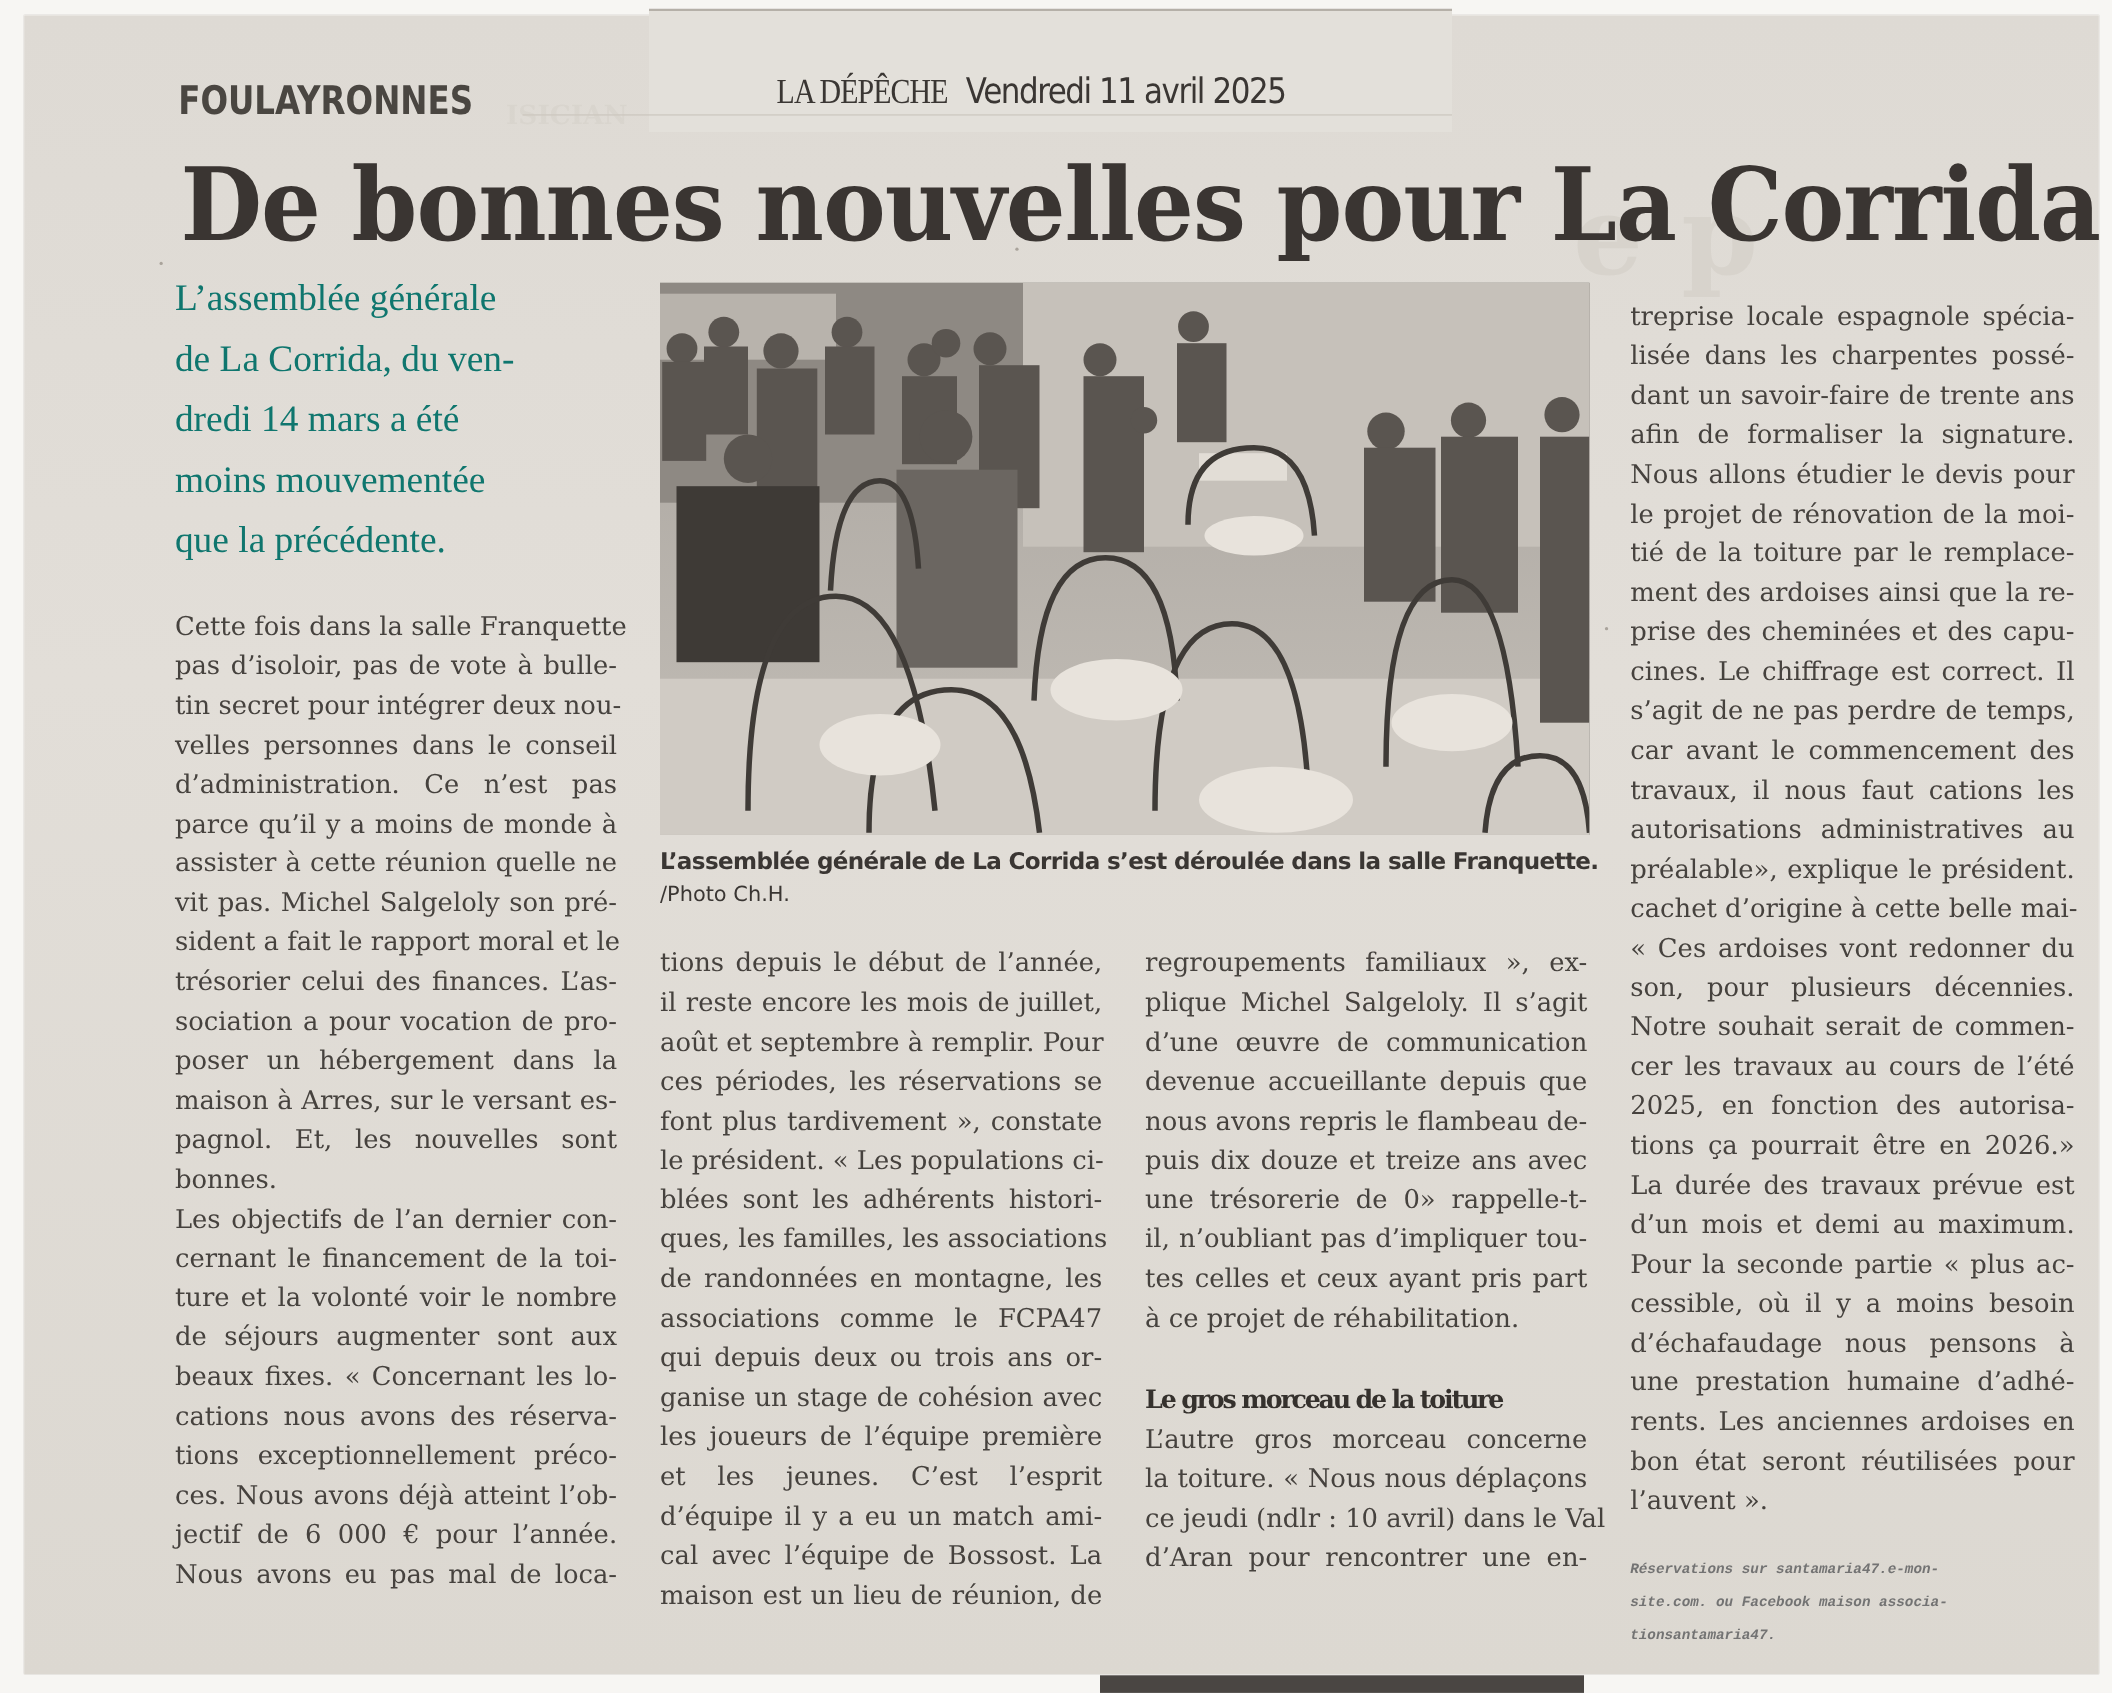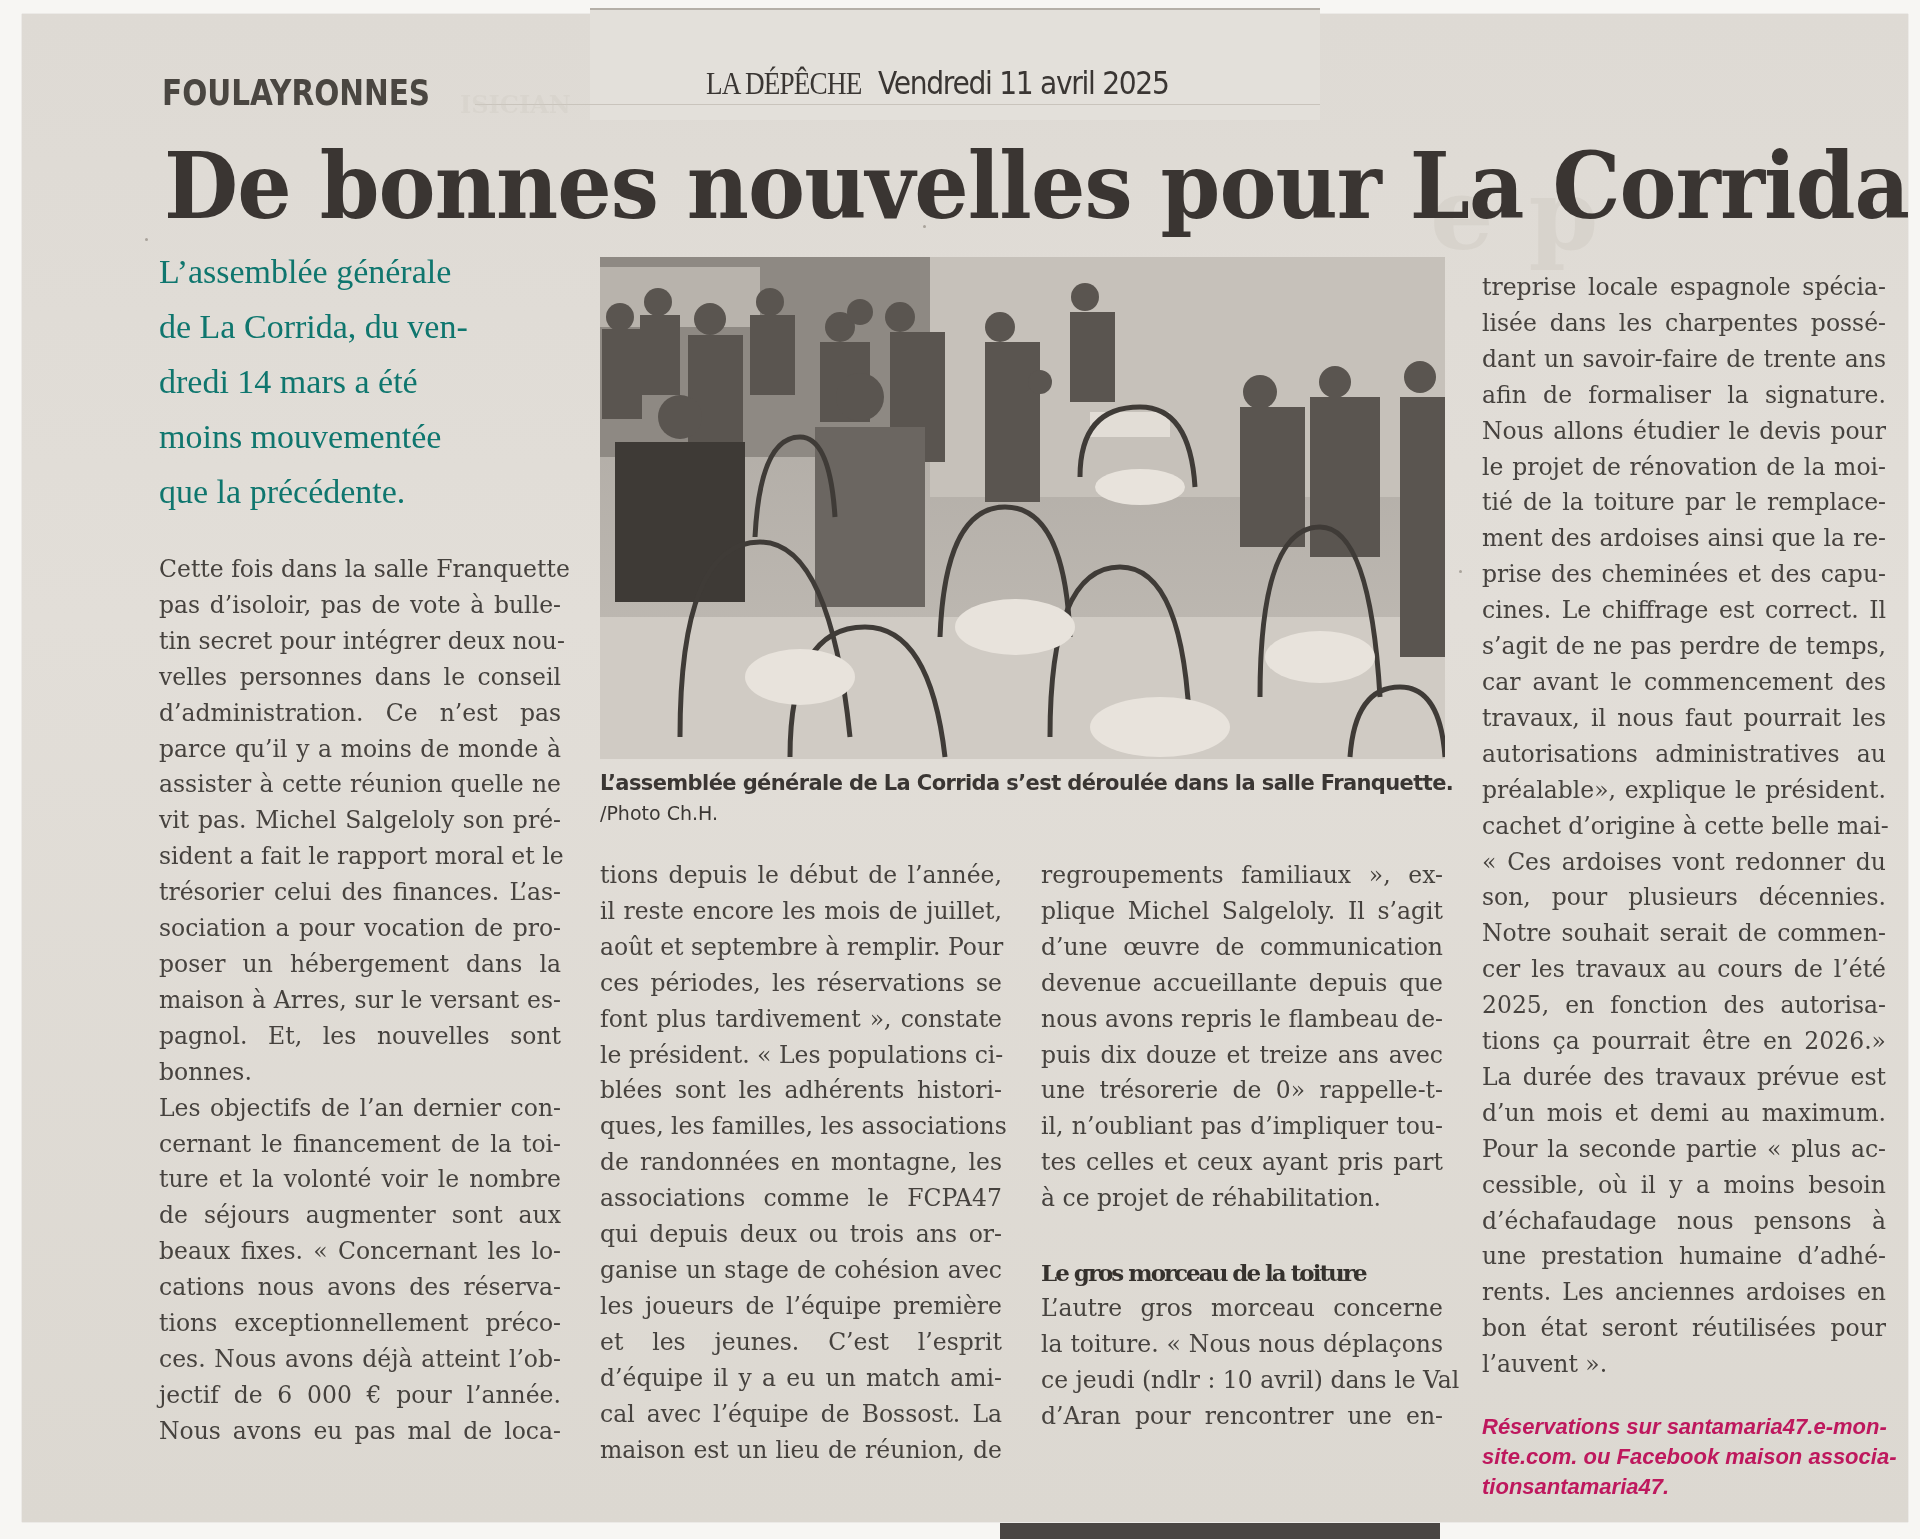--- a/index.html
+++ b/index.html
@@ -67,22 +67,22 @@
     color:#46423e; text-align:justify;
   }
   .line { display:block; white-space:nowrap; overflow:visible; text-align-last:justify; text-align:justify; }
   .line.last { text-align-last:left; }
   .subhead {
     display:block; font-family:"DejaVu Serif", serif; font-weight:bold; font-size:23px;
     letter-spacing:-2px; color:#35312d; margin-top:14px; white-space:nowrap;
   }
   .credit-box {
     position:absolute; left:1482px; top:1412px; width:404px;
-    font-family:Liberation Sans, sans-serif; font-style:italic; font-weight:bold;
-    font-size:22px; line-height:30px; color:#be185d;
+    font-family:Liberation Mono, monospace; font-style:italic; font-weight:bold;
+    font-size:13px; line-height:30px; color:#737373;
   }
   .bottom-bar {
     position:absolute; left:1000px; top:1523px; width:440px; height:16px; background:#4a4643;
   }
   .dust { position:absolute; width:3px; height:3px; border-radius:50%; background:#a9a39b; }
 </style>
 </head>
 <body>
 
 <div class="paper"></div>
@@ -252,21 +252,21 @@
   <span class="line">dant un savoir-faire de trente ans</span>
   <span class="line">afin de formaliser la signature.</span>
   <span class="line">Nous allons étudier le devis pour</span>
   <span class="line">le projet de rénovation de la moi-</span>
   <span class="line">tié de la toiture par le remplace-</span>
   <span class="line">ment des ardoises ainsi que la re-</span>
   <span class="line">prise des cheminées et des capu-</span>
   <span class="line">cines. Le chiffrage est correct. Il</span>
   <span class="line">s’agit de ne pas perdre de temps,</span>
   <span class="line">car avant le commencement des</span>
-  <span class="line">travaux, il nous faut pourrait les</span>
+  <span class="line">travaux, il nous faut cations les</span>
   <span class="line">autorisations administratives au</span>
   <span class="line">préalable», explique le président.</span>
   <span class="line">cachet d’origine à cette belle mai-</span>
   <span class="line">« Ces ardoises vont redonner du</span>
   <span class="line">son, pour plusieurs décennies.</span>
   <span class="line">Notre souhait serait de commen-</span>
   <span class="line">cer les travaux au cours de l’été</span>
   <span class="line">2025, en fonction des autorisa-</span>
   <span class="line">tions ça pourrait être en 2026.»</span>
   <span class="line">La durée des travaux prévue est</span>

